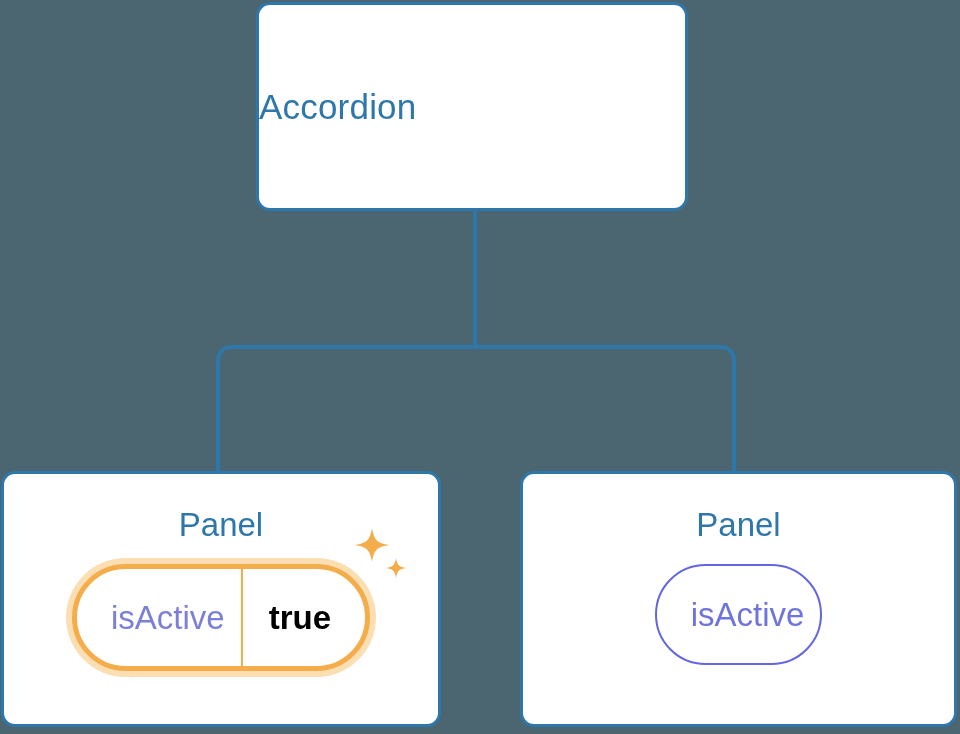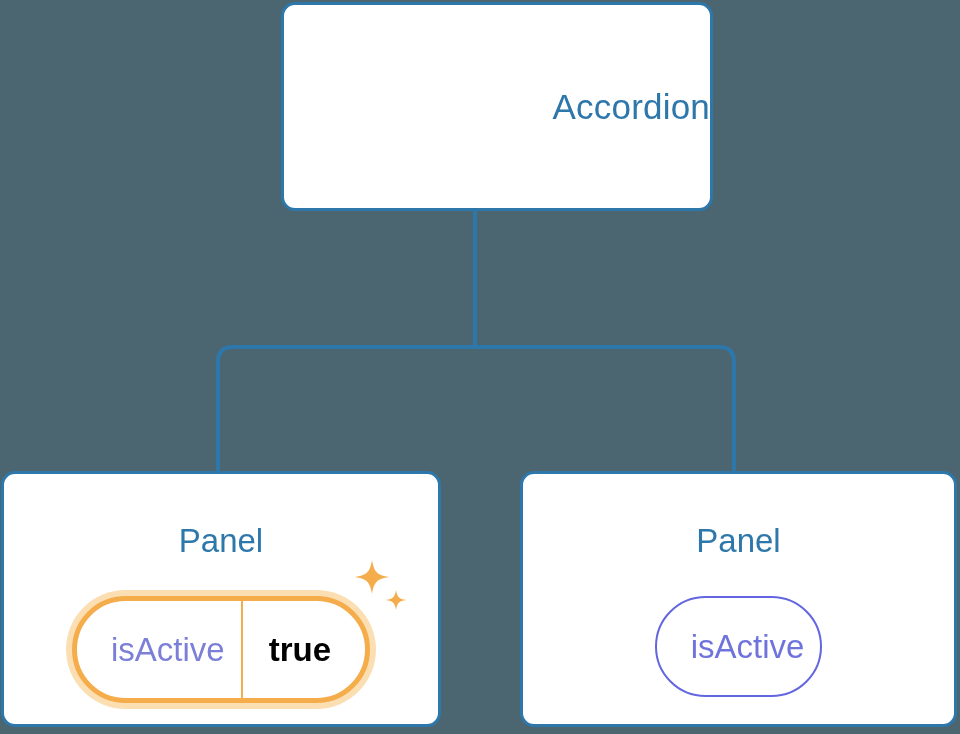--- a/index.html
+++ b/index.html
@@ -39,22 +39,21 @@
   }
 
   
   #node-accordion {
     left: 256px;
     top: 2px;
     width: 432px;
     height: 209px;
     display: flex;
     align-items: center;
-    justify-content: flex-end;
-    margin-left: 25px;
+    justify-content: flex-start;
   }
   .node-title-root {
     color: #2d77ab;
     font-size: 35px;
     font-weight: 400;
     letter-spacing: 0.2px;
     line-height: 1;
   }
 
   
@@ -74,21 +73,21 @@
     left: 520px;
     top: 471px;
     width: 437px;
     height: 256px;
   }
   .node-title {
     color: #2d77ab;
     font-size: 33px;
     font-weight: 400;
     line-height: 1;
-    margin: 16px;
+    margin: 0;
   }
 
   
   .pill-wrap {
     position: relative;
     margin-top: 23px;
   }
   .pill {
     position: relative;
     display: flex;

